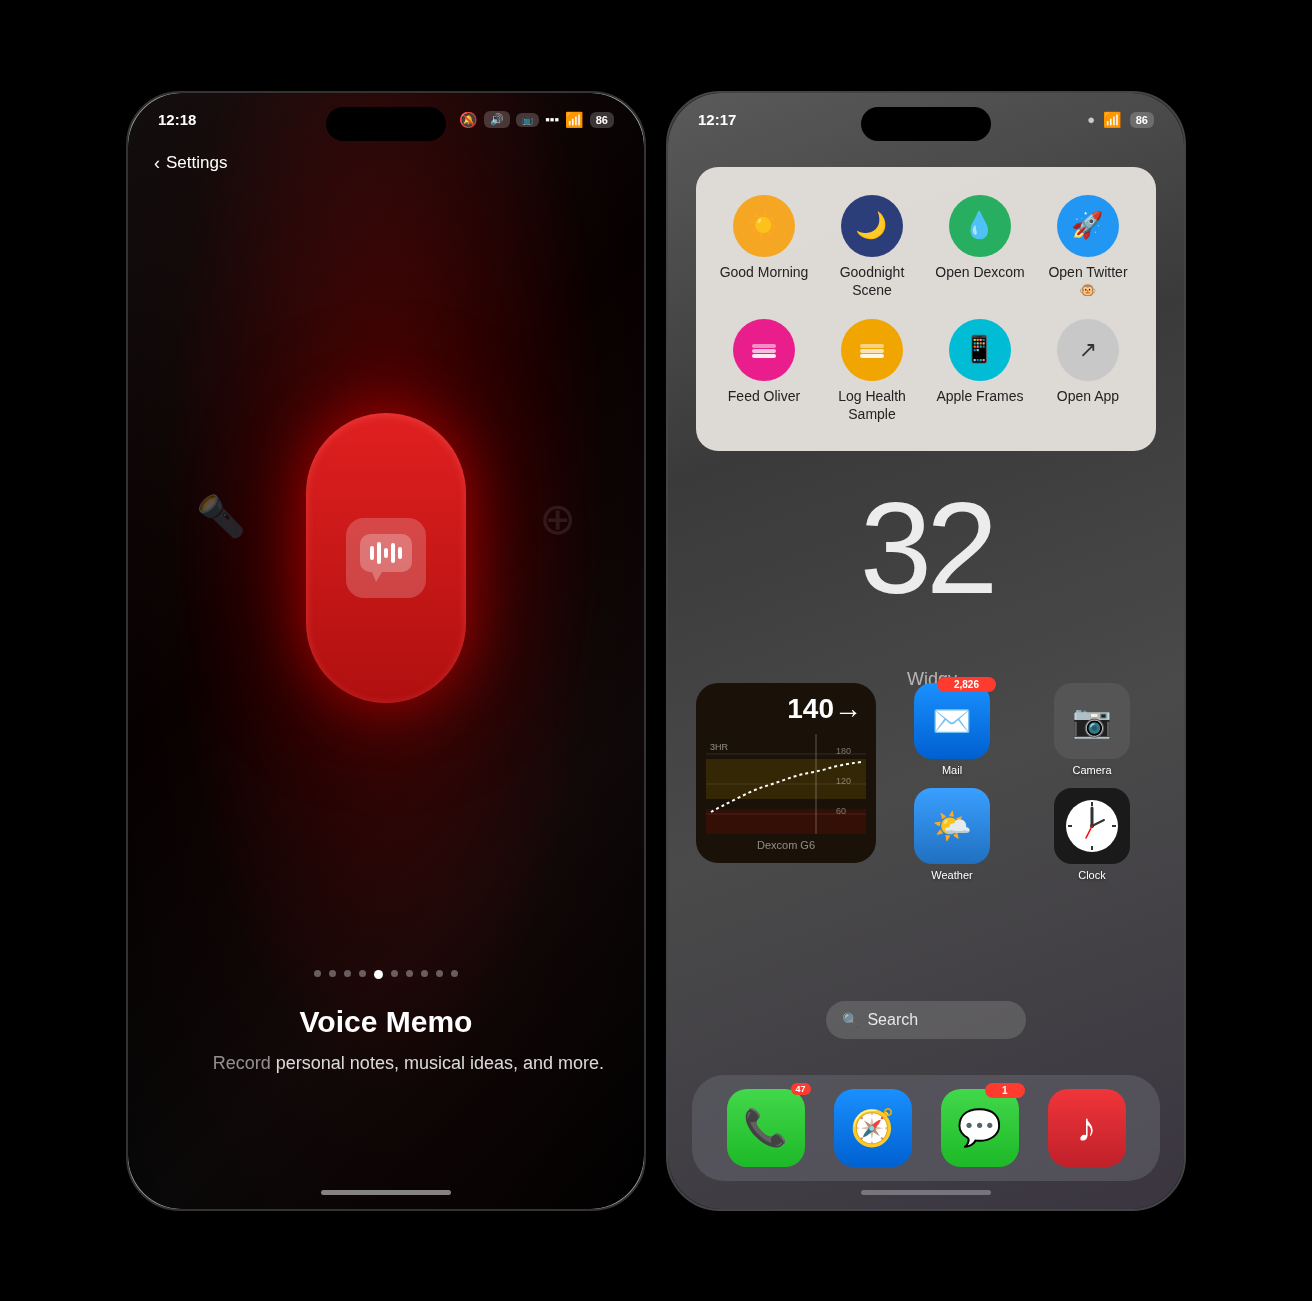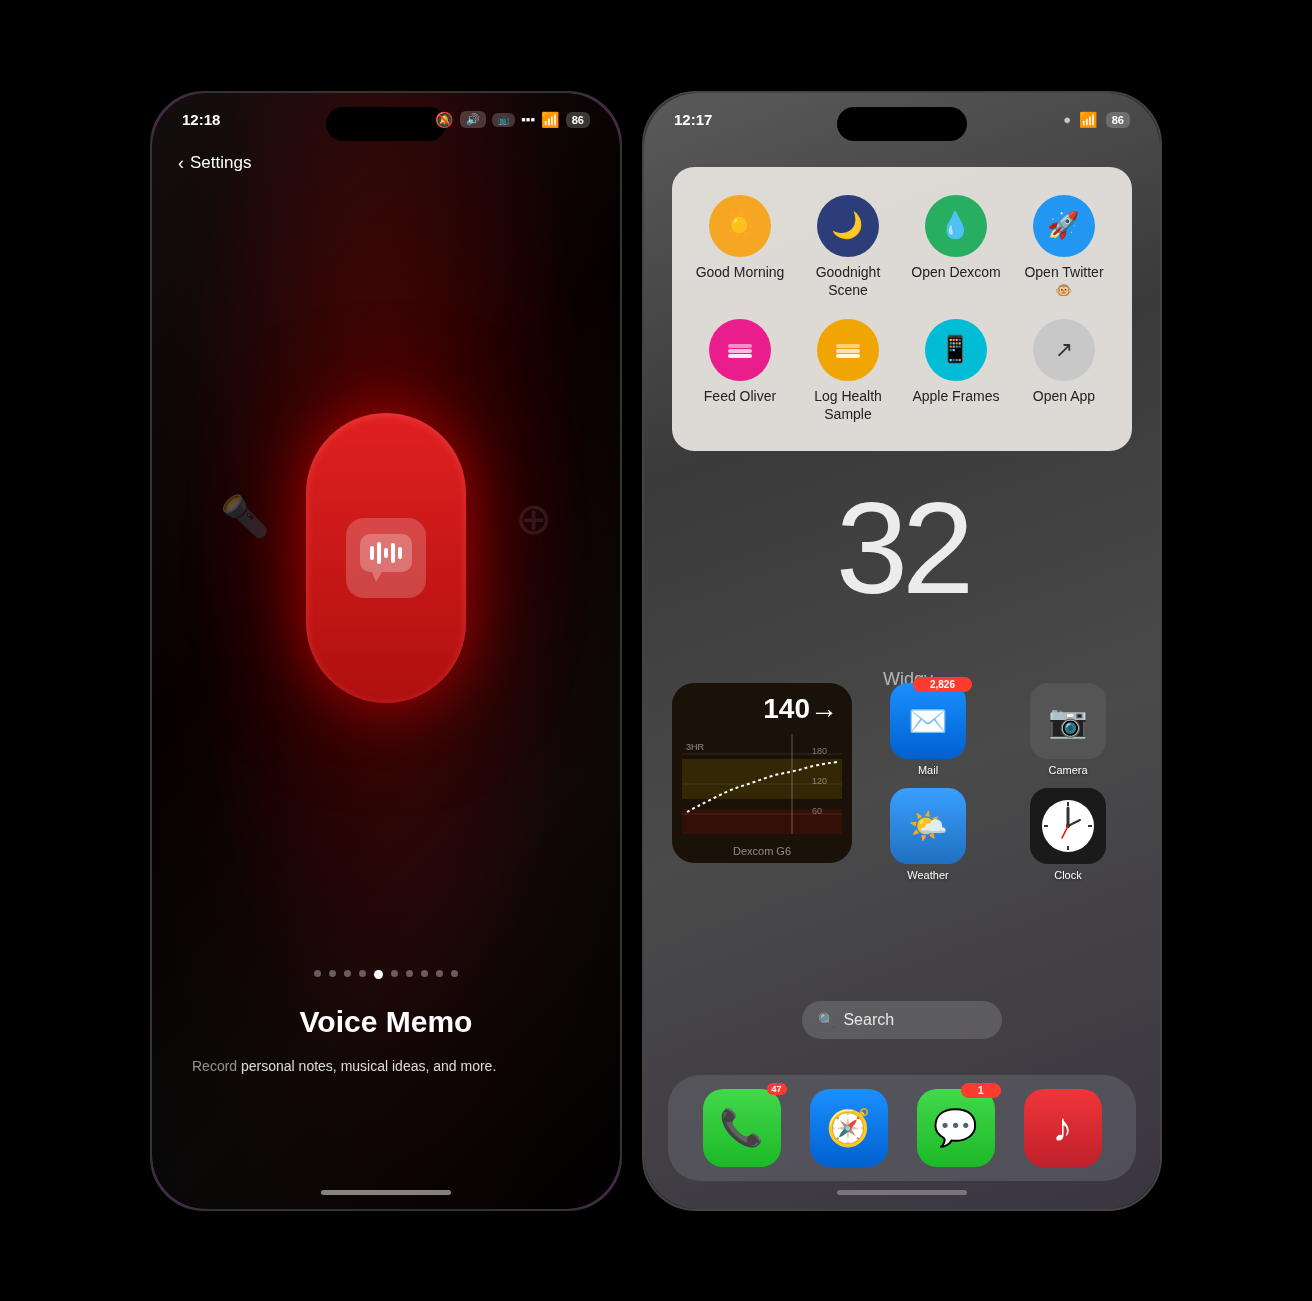--- a/index.html
+++ b/index.html
@@ -10,23 +10,23 @@
       display: flex;
       align-items: center;
       justify-content: center;
       gap: 20px;
       font-family: -apple-system, 'SF Pro Display', 'Helvetica Neue', sans-serif;
       overflow: hidden;
     }
 
     
     .phone-left {
-      width: 472px;
+      width: 520px;
       height: 1120px;
-      background: #701a75;
+      background: #a3a3a3;
       border-radius: 54px;
       position: relative;
       overflow: hidden;
       border: 2px solid #333;
       flex-shrink: 0;
     }
     .phone-left-inner {
       width: 100%;
       height: 100%;
       background: radial-gradient(ellipse at center 35%, #4a0000 0%, #2a0000 30%, #0a0000 60%, #000 100%);
@@ -141,23 +141,23 @@
       width: 100%;
       text-align: center;
       color: #fff;
       font-size: 30px;
       font-weight: 700;
     }
     .voice-subtitle {
       position: absolute;
       bottom: 135px;
       width: 100%;
-      text-align: left;
+      text-align: right;
       color: rgba(255,255,255,0.55);
-      font-size: 14px;
+      font-size: 18px;
       padding: 0 40px;
     }
     .voice-subtitle span {
       color: rgba(255,255,255,0.85);
       font-weight: 500;
     }
 
     
     .home-indicator {
       position: absolute;
@@ -347,21 +347,21 @@
     .dexcom-chart {
       margin-top: 4px;
       width: 100%;
       height: 110px;
       position: relative;
     }
     .dexcom-label {
       font-size: 11px;
       color: rgba(255,255,255,0.5);
       text-align: center;
-      margin-top: 6px;
+      margin-top: 0;
     }
 
     
     .apps-right-col {
       display: grid;
       grid-template-columns: repeat(2, 1fr);
       gap: 12px;
       flex: 1;
     }
     .app-icon-wrap {

